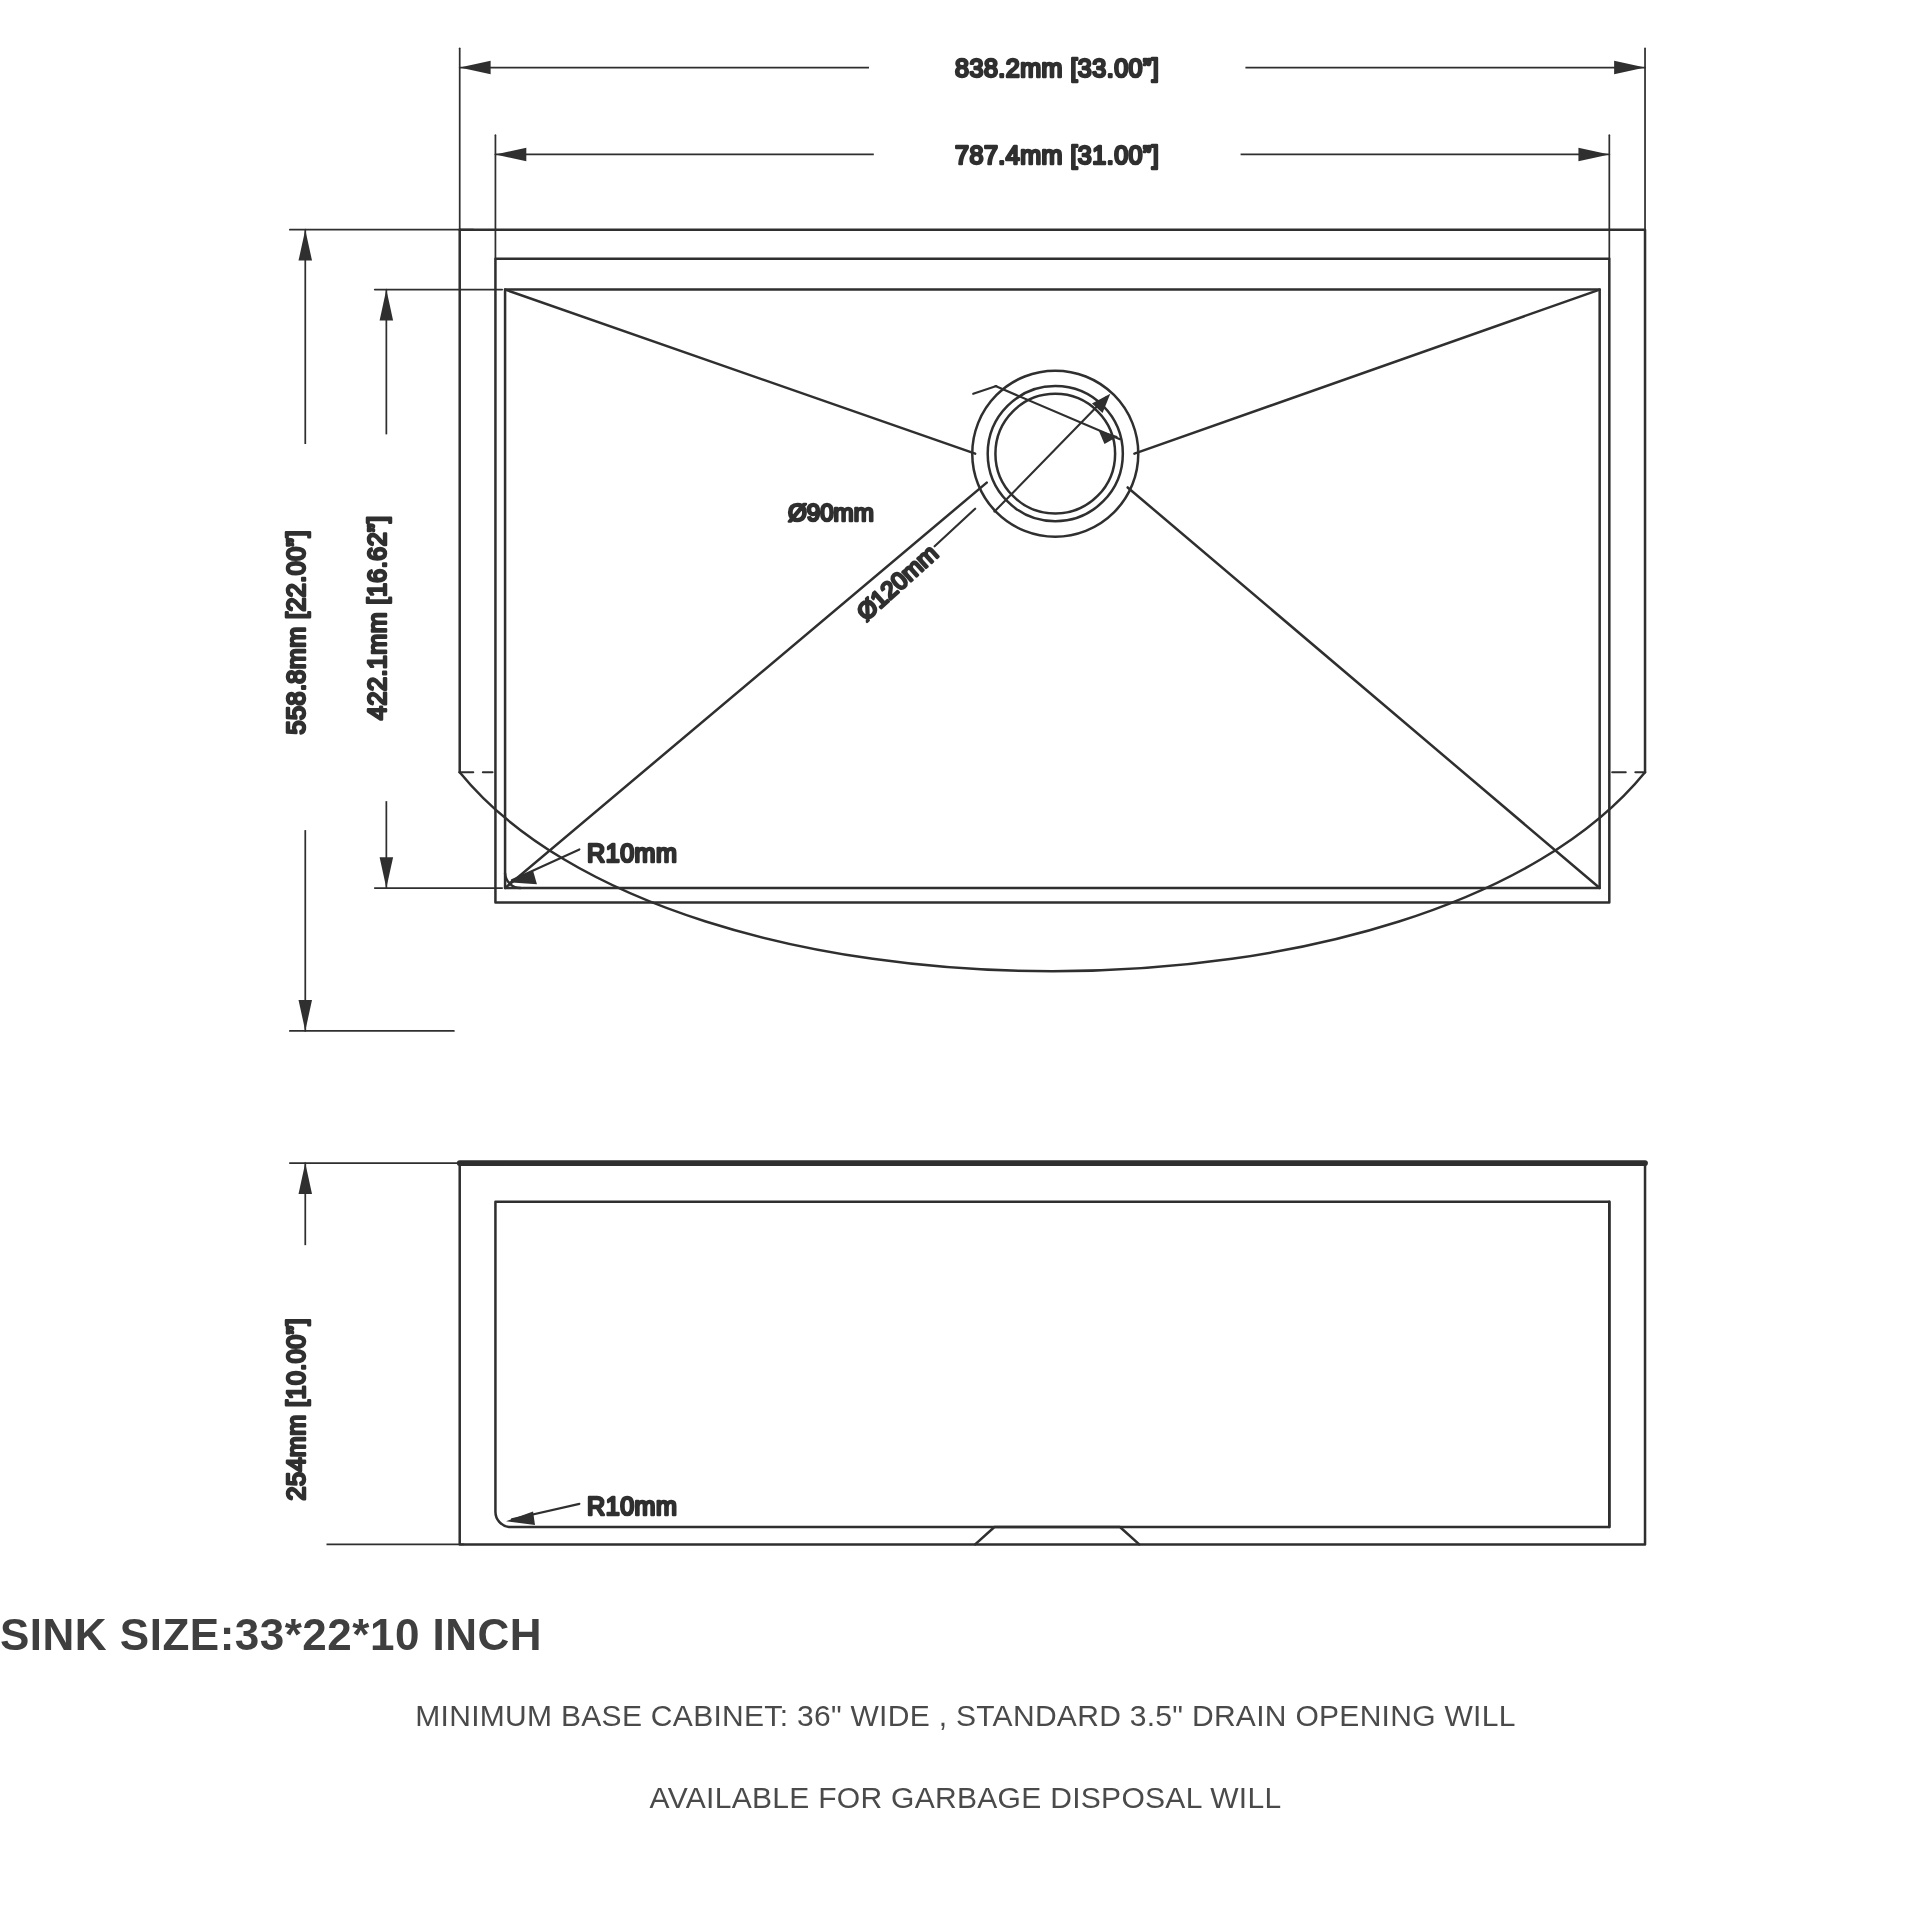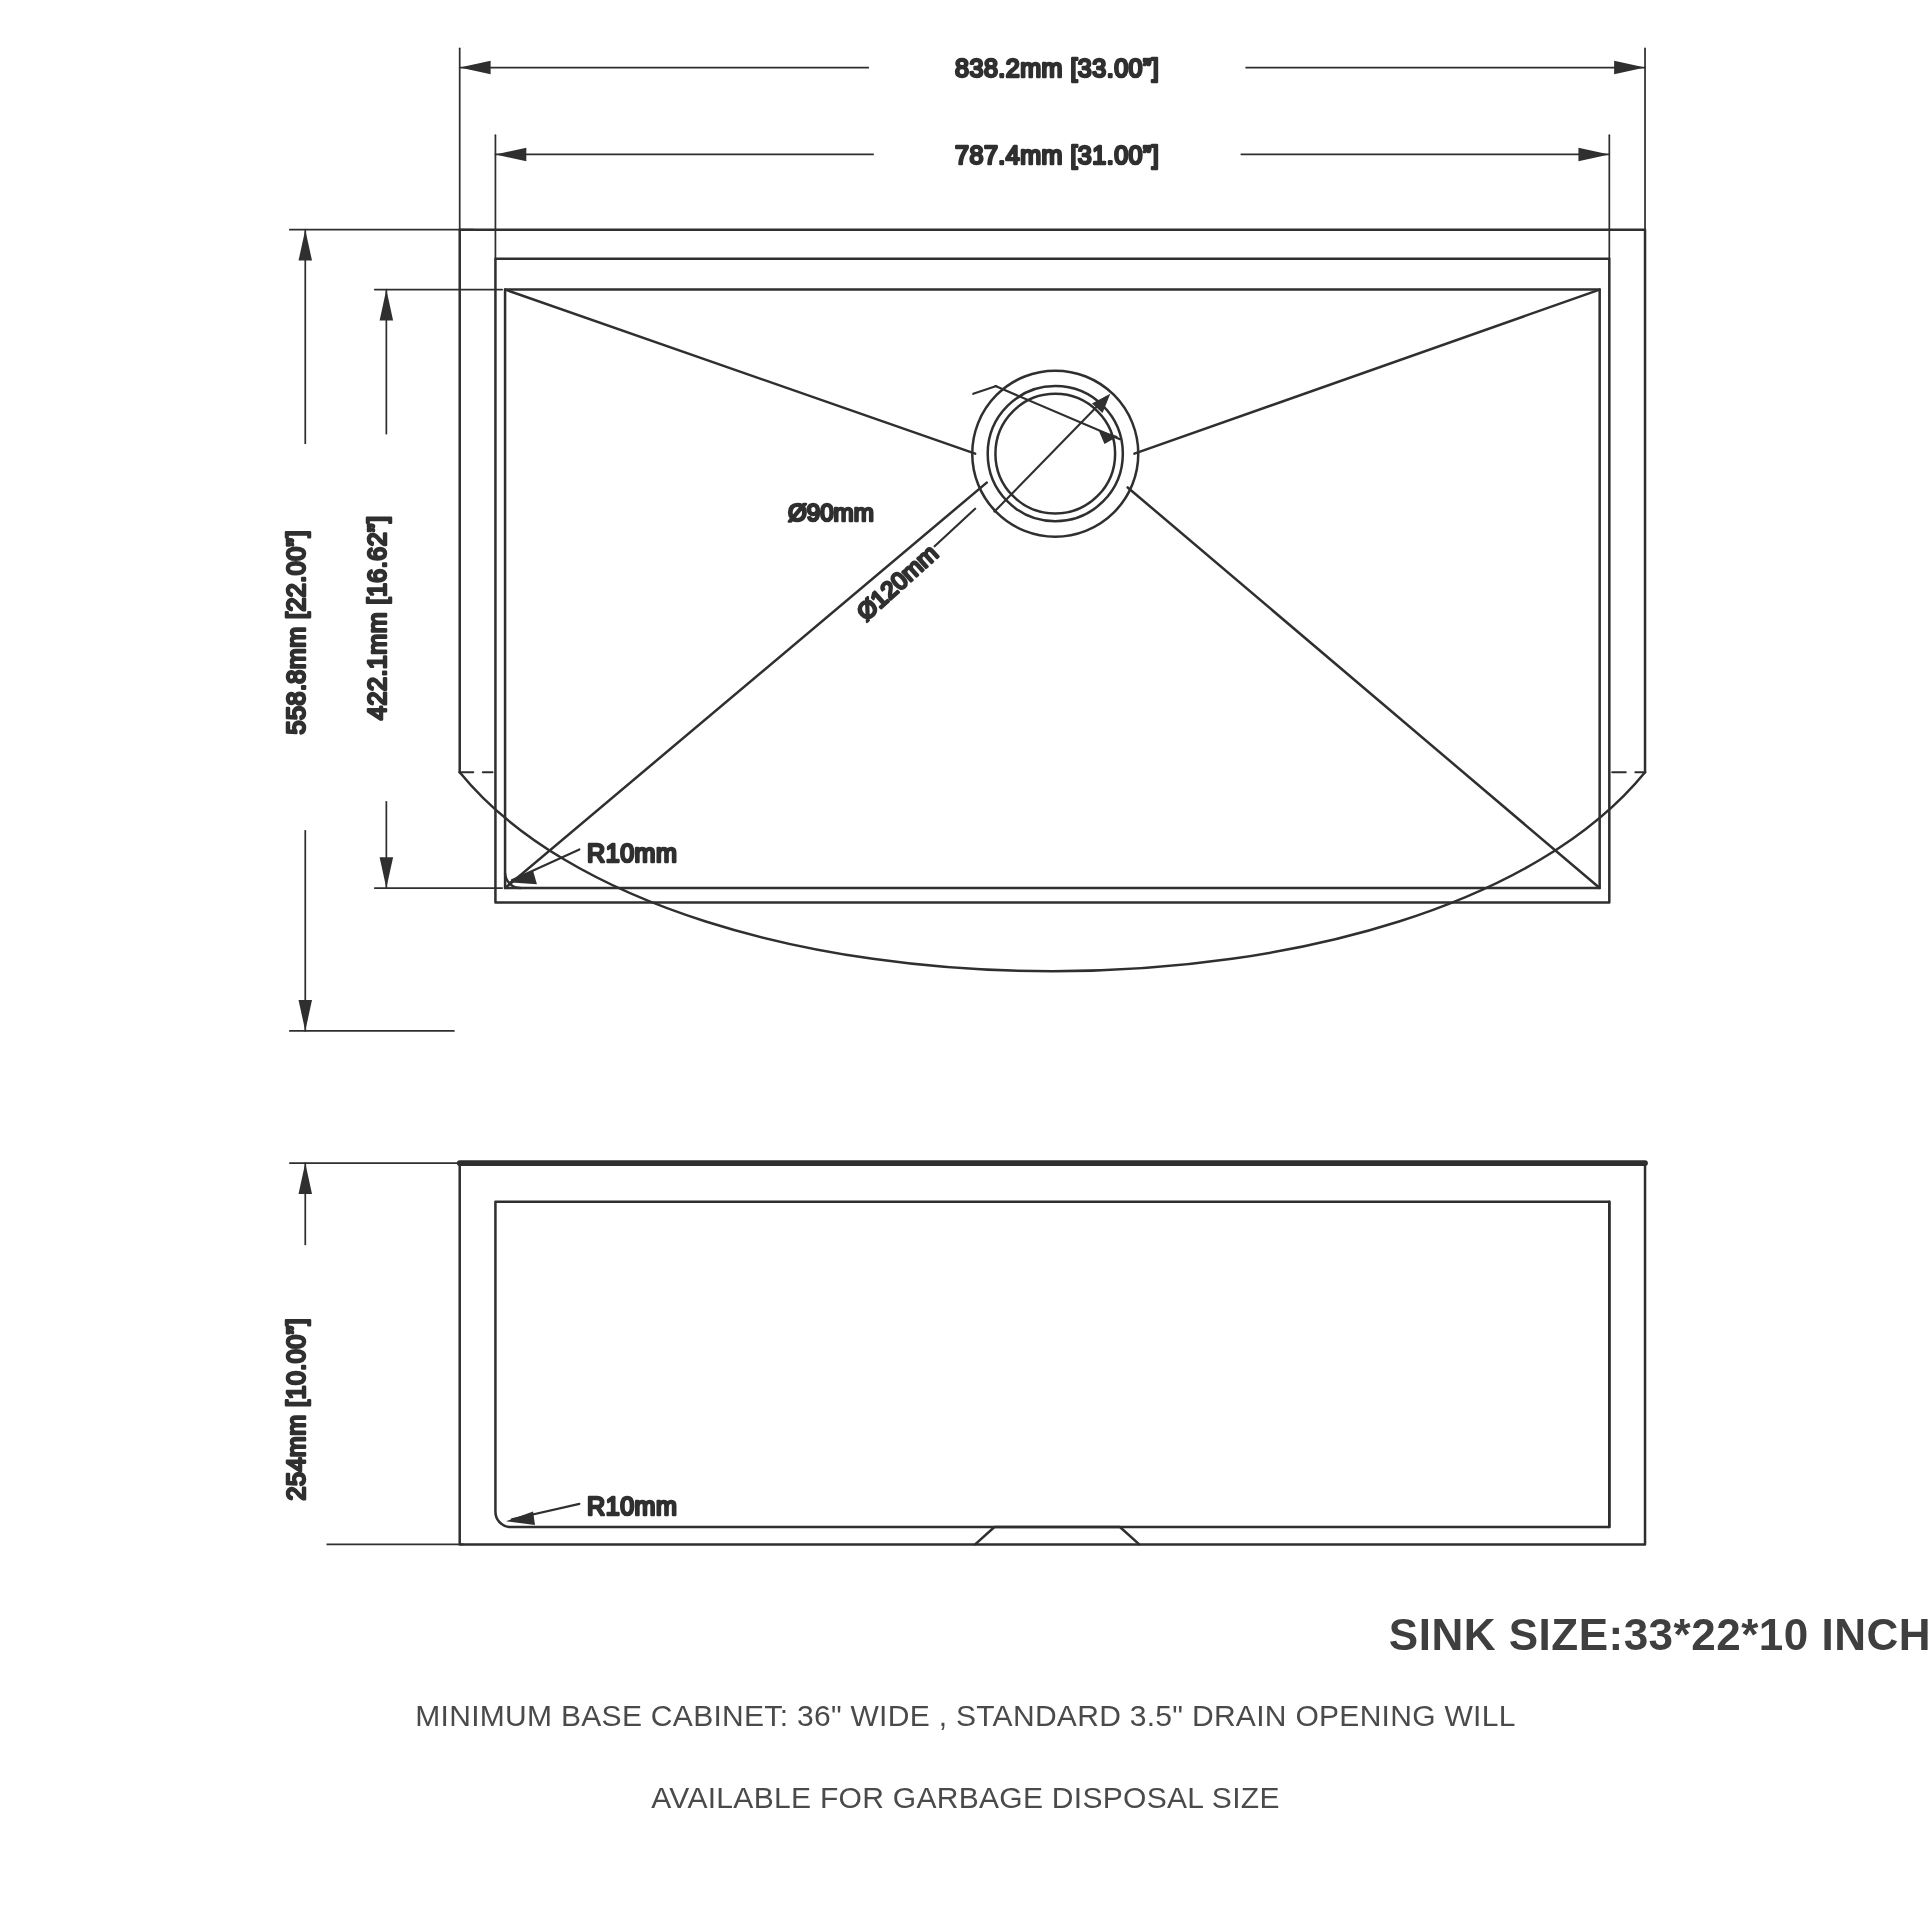--- a/index.html
+++ b/index.html
@@ -29,21 +29,21 @@
     letter-spacing: 0.5px;
   }
   .dimtxt-sm {
     font-family: "Liberation Sans", sans-serif;
     font-size: 25px;
     fill: #3a3a3a;
   }
   .caption-title {
     position: absolute;
     width: 1931px;
-    text-align: right;
+    text-align: left;
     font-size: 44px;
     font-weight: bold;
     color: #3f3f3f;
     letter-spacing: 0.5px;
   }
   .caption-line {
     position: absolute;
     width: 1931px;
     text-align: center;
     font-size: 30px;
@@ -189,16 +189,16 @@
       <g fill="#2f2f2f" stroke="none">
         <polygon points="524,1576 552,1566 554,1580"></polygon>
       </g>
       <text class="dimtxt" x="608" y="1570">R10mm</text>
 
     </g>
   </svg>
 
   <div class="caption-title" style="top:1610px;">SINK SIZE:33*22*10 INCH</div>
   <div class="caption-line" style="top:1699px;">MINIMUM BASE CABINET: 36" WIDE , STANDARD 3.5" DRAIN OPENING WILL</div>
-  <div class="caption-line" style="top:1781px;">AVAILABLE FOR GARBAGE DISPOSAL SIZE</div>
+  <div class="caption-line" style="top:1781px;">AVAILABLE FOR GARBAGE DISPOSAL WILL</div>
 
 </div>
 
 
 </body></html>

